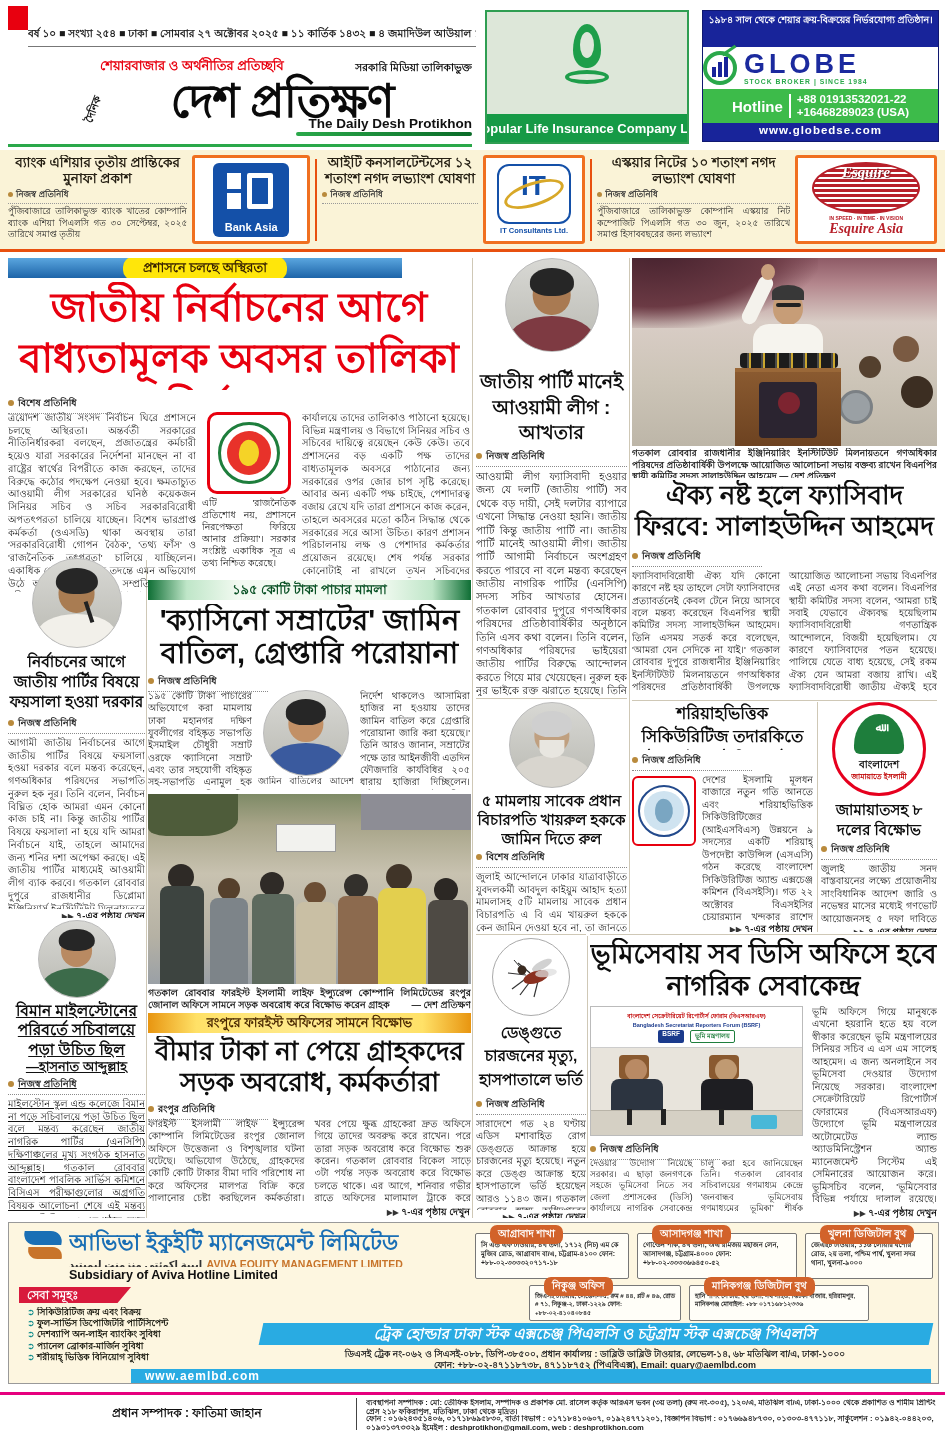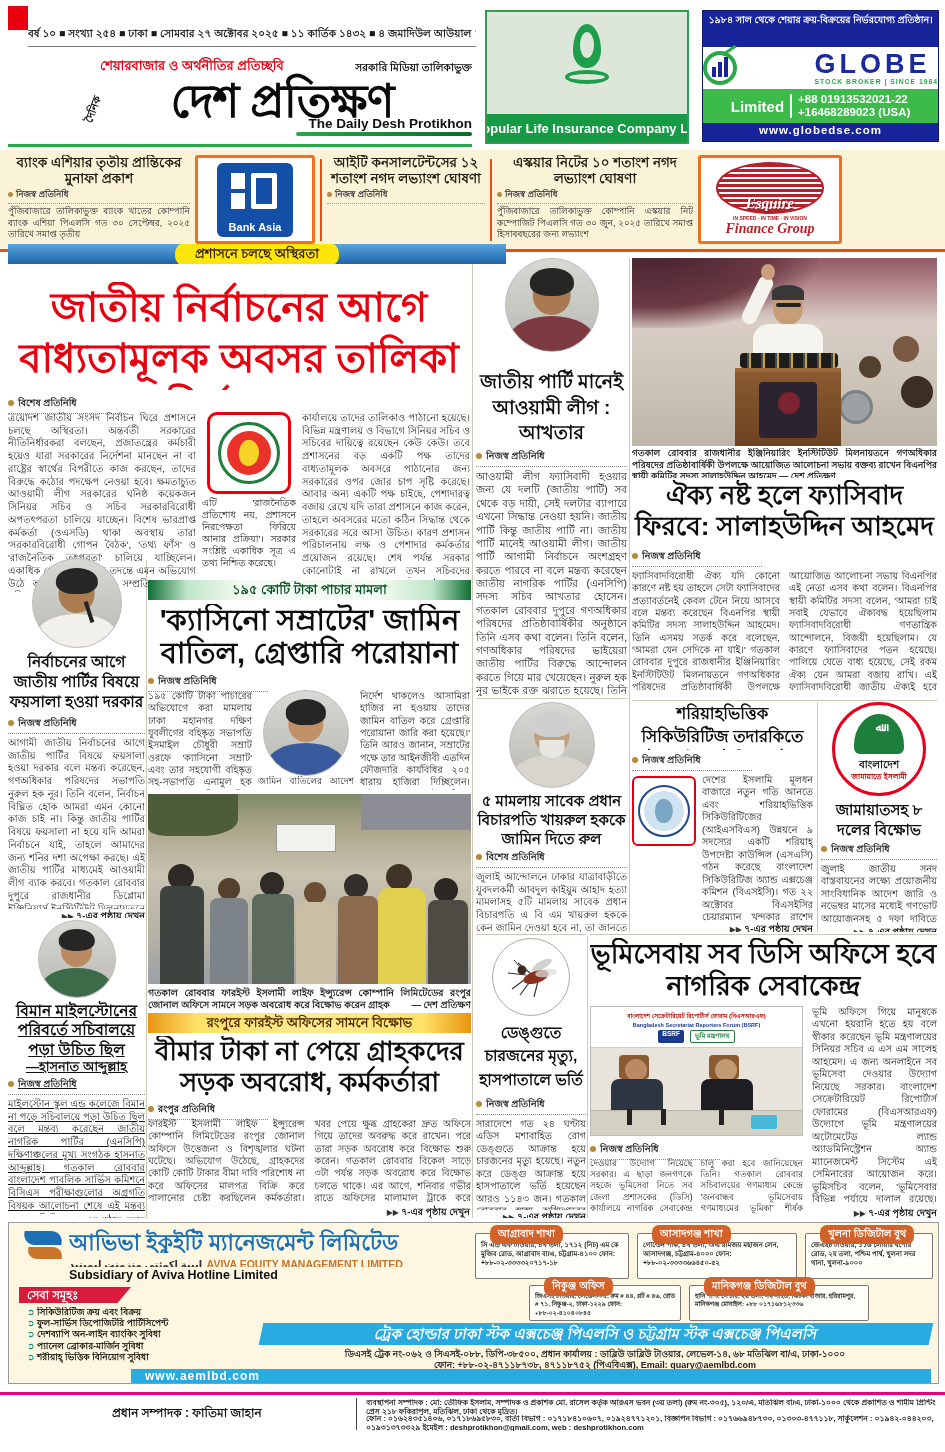--- a/index.html
+++ b/index.html
@@ -68,34 +68,34 @@
     <div style="position:absolute;left:78px;top:12px;width:44px;height:62px;">
       <div style="position:absolute;left:8px;top:0;width:28px;height:44px;background:#1e9e4a;border-radius:50% 50% 46% 46%/60% 60% 40% 40%;"></div>
       <div style="position:absolute;left:15px;top:8px;width:14px;height:26px;background:#dde7d9;border-radius:50%;"></div>
       <div style="position:absolute;left:0;top:46px;width:44px;height:14px;border:4px solid #1e9e4a;border-radius:50%;box-sizing:border-box;"></div>
     </div>
     <div style="position:absolute;left:0;bottom:0;width:100%;height:28px;background:#169a46;color:#fff;font-size:13px;font-weight:bold;display:flex;align-items:center;justify-content:center;white-space:nowrap;overflow:hidden;">Popular Life Insurance Company Ltd</div>
   </div>
 
   <div class="abs" style="left:702px;top:10px;width:235px;height:130px;background:#18249a;border:1px solid #101870;overflow:hidden;">
     <div style="position:absolute;left:4px;top:3px;width:227px;height:30px;color:#fff;font-size:9.5px;font-weight:bold;text-align:center;line-height:1.3;overflow:hidden;">১৯৮৪ সাল থেকে শেয়ার ক্রয়-বিক্রয়ের নির্ভরযোগ্য প্রতিষ্ঠান।</div>
-    <div style="position:absolute;left:0;top:36px;width:235px;height:42px;background:#fff;display:flex;align-items:center;justify-content:space-between;">
+    <div style="position:absolute;left:0;top:36px;width:235px;height:42px;background:#fff;display:flex;align-items:center;justify-content:flex-start;gap:7px;">
       <div style="width:34px;height:34px;border:4px solid #2aa84a;border-radius:50%;position:relative;box-sizing:border-box;">
         <div style="position:absolute;left:5px;bottom:4px;width:4px;height:10px;background:#18249a;"></div>
         <div style="position:absolute;left:11px;bottom:4px;width:4px;height:15px;background:#18249a;"></div>
         <div style="position:absolute;left:17px;bottom:4px;width:4px;height:20px;background:#18249a;"></div>
         <div style="position:absolute;right:-4px;top:-6px;width:16px;height:3px;background:#2aa84a;transform:rotate(-35deg);"></div>
       </div>
       <div>
         <div style="font-size:27px;font-weight:bold;color:#1b2a9e;letter-spacing:4px;line-height:1;">GLOBE</div>
         <div style="font-size:6.8px;font-weight:bold;color:#2aa84a;letter-spacing:1px;text-align:right;">STOCK BROKER  |  SINCE 1984</div>
       </div>
     </div>
     <div style="position:absolute;left:0;top:78px;width:235px;height:34px;background:#3dbb4a;display:flex;align-items:center;justify-content:center;gap:6px;">
-      <span style="color:#fff;font-size:15px;font-weight:bold;">Limited</span>
+      <span style="color:#fff;font-size:15px;font-weight:bold;">Hotline</span>
       <span style="width:2px;height:24px;background:#fff;display:inline-block;"></span>
       <span style="display:inline-flex;flex-direction:column;line-height:1.15;">
         <span style="color:#fff;font-size:11.5px;font-weight:bold;">+88 01913532021-22</span>
         <span style="color:#fff;font-size:11.5px;font-weight:bold;">+16468289023 (USA)</span>
       </span>
     </div>
     <div style="position:absolute;left:0;bottom:0;width:235px;height:17px;color:#fff;font-size:11.5px;font-weight:bold;text-align:center;letter-spacing:1px;">www.globedse.com</div>
   </div>
 
   <div class="abs" style="left:0;top:150px;width:945px;height:102px;background:#faf3d7;border-bottom:3px solid #e8500f;display:flex;gap:5px;padding:5px 8px;box-sizing:border-box;">
@@ -112,47 +112,54 @@
         <div style="position:absolute;left:34px;top:10px;width:26px;height:36px;border:5px solid #fff;box-sizing:border-box;border-radius:2px;"></div>
         <div style="position:absolute;left:0;bottom:4px;width:100%;text-align:center;color:#fff;font-size:11px;font-weight:bold;">Bank Asia</div>
       </div>
     </div>
     <div class="t-div"></div>
     <div class="t-cell" style="width:158px;">
       <div class="t-title">আইটি কনসালটেন্টসের ১২ শতাংশ নগদ লভ্যাংশ ঘোষণা</div>
       <div class="t-byl">নিজস্ব প্রতিনিধি</div>
 
     </div>
+    <div class="t-logo" style="width:98px;">
+      <div style="position:relative;width:70px;height:56px;border:2px solid #1450a8;border-radius:12px;">
+        <div style="position:absolute;left:22px;top:4px;font-size:28px;font-weight:bold;color:#1450a8;">IT</div>
+        <div style="position:absolute;left:4px;top:16px;width:62px;height:24px;border:3px solid #d8a828;border-radius:50%;transform:rotate(-18deg);box-sizing:border-box;"></div>
+      </div>
+      <div style="font-size:7.5px;font-weight:bold;color:#1450a8;margin-top:2px;">IT Consultants Ltd.</div>
+    </div>
     <div class="t-div"></div>
     <div class="t-cell" style="width:196px;">
       <div class="t-title">এস্কয়ার নিটের ১০ শতাংশ নগদ লভ্যাংশ ঘোষণা</div>
       <div class="t-byl">নিজস্ব প্রতিনিধি</div>
       <div class="t-bd" style="margin-top:2px;height:42px;">পুঁজিবাজারে তালিকাভুক্ত কোম্পানি এস্কয়ার নিট কম্পোজিট পিএলসি গত ৩০ জুন, ২০২৫ তারিখে সমাপ্ত হিসাববছরের জন্য লভ্যাংশ</div>
 
     </div>
     <div class="t-logo" style="width:138px;">
-      <div style="width:104px;height:48px;border-radius:50%;border:2px solid #b8202a;background:repeating-linear-gradient(0deg,#b8202a 0 3px,#fff 3px 5px);display:flex;align-items:flex-end;justify-content:center;">
+      <div style="width:104px;height:48px;border-radius:50%;border:2px solid #b8202a;background:repeating-linear-gradient(0deg,#b8202a 0 3px,#fff 3px 5px);display:flex;align-items:flex-start;justify-content:center;">
         <span style="color:#fff;font-family:'Liberation Serif',serif;font-style:italic;font-weight:bold;font-size:15px;text-shadow:1px 1px 1px #7a1018;">Esquire</span>
       </div>
       <div style="font-size:5px;color:#b8202a;font-weight:bold;margin-top:1px;">IN SPEED · IN TIME · IN VISION</div>
-      <div style="font-family:'Liberation Serif',serif;font-style:italic;font-weight:bold;font-size:14px;color:#b8202a;">Finance Group</div>
+      <div style="font-family:'Liberation Serif',serif;font-style:italic;font-weight:bold;font-size:14px;color:#b8202a;">Esquire Asia</div>
     </div>
   </div>
 
   <div class="vr" style="left:472px;top:258px;height:960px;"></div>
   <div class="vr" style="left:629px;top:258px;height:674px;"></div>
   <div class="vr" style="left:146px;top:560px;height:658px;"></div>
   <div class="vr" style="left:817px;top:702px;height:230px;"></div>
   <div class="vr" style="left:587px;top:936px;height:282px;"></div>
   <div class="hr" style="left:476px;top:698px;width:151px;"></div>
   <div class="hr" style="left:632px;top:700px;width:305px;"></div>
   <div class="hr" style="left:476px;top:934px;width:110px;"></div>
   <div class="hr" style="left:590px;top:934px;width:347px;"></div>
 
-  <div class="abs kick" style="left:8px;top:244px;width:498px;height:20px;background:linear-gradient(180deg,#5aa6df,#1d64a8);">
+  <div class="abs kick" style="left:8px;top:258px;width:394px;height:20px;background:linear-gradient(180deg,#5aa6df,#1d64a8);">
     <span style="background:#ffe60a;border-radius:10px;padding:1px 20px;font-size:13px;color:#3a2400;white-space:nowrap;">প্রশাসনে চলছে অস্থিরতা</span>
   </div>
   <div class="abs hd red" style="left:8px;top:282px;width:462px;height:108px;font-size:40px;line-height:1.28;">জাতীয় নির্বাচনের আগে বাধ্যতামূলক অবসর তালিকা দীর্ঘ হচ্ছে</div>
   <div class="abs byl" style="left:8px;top:396px;width:120px;">বিশেষ প্রতিনিধি</div>
   <div class="abs" style="left:8px;top:412px;width:462px;height:180px;display:flex;gap:6px;">
     <div class="bd" style="width:188px;height:180px;font-size:9.8px;">ত্রয়োদশ জাতীয় সংসদ নির্বাচন ঘিরে প্রশাসনে চলছে অস্থিরতা। অন্তর্বর্তী সরকারের নীতিনির্ধারকরা বলছেন, প্রজাতন্ত্রের কর্মচারী হয়েও যারা সরকারের নির্দেশনা মানছেন না বা রাষ্ট্রের স্বার্থের বিপরীতে কাজ করছেন, তাদের বিরুদ্ধে কঠোর পদক্ষেপ নেওয়া হবে। ক্ষমতাচ্যুত আওয়ামী লীগ সরকারের ঘনিষ্ঠ কয়েকজন সিনিয়র সচিব ও সচিব সরকারবিরোধী অপতৎপরতা চালিয়ে যাচ্ছেন। বিশেষ ভারপ্রাপ্ত কর্মকর্তা (ওএসডি) থাকা অবস্থায় তারা 'সরকারবিরোধী গোপন বৈঠক', 'তথ্য ফাঁস' ও 'রাজনৈতিক তৎপরতা' চালিয়ে যাচ্ছিলেন। একাধিক গোয়েন্দা সংস্থার তদন্তে এমন অভিযোগ উঠে আসার পরিপ্রেক্ষিতে সম্প্রতি কয়েকজন সচিব ও সিনিয়র সচিবকে বাধ্যতামূলক অবসরে পাঠানো হয়েছে। নির্বাচনের আগে বাধ্যতামূলক অবসরের পরবর্তী তালিকায় আরও কয়েকজন সচিবের নাম থাকতে পারে। ইতোমধ্যে বিগত সরকারের আমলে সচিব হওয়া কর্মকর্তাদের আমলনামা পর্যালোচনা চলছে। তাদের কর্মকাণ্ডের ওপর একাধিক গোয়েন্দা সংস্থা নজরদারি অব্যাহত রেখেছে। প্রধান উপদেষ্টার</div>
     <div style="width:94px;overflow:hidden;">
       <div style="width:84px;height:82px;margin:0 auto;border:3px solid #e8000f;border-radius:10px;background:#fff;position:relative;box-sizing:border-box;">
         <div style="position:absolute;left:50%;top:50%;transform:translate(-50%,-50%);width:62px;height:62px;border:3px solid #1e7e3c;border-radius:50%;box-sizing:border-box;"></div>
         <div style="position:absolute;left:50%;top:50%;transform:translate(-50%,-50%);width:44px;height:44px;background:#e8322a;border-radius:50%;"></div>

